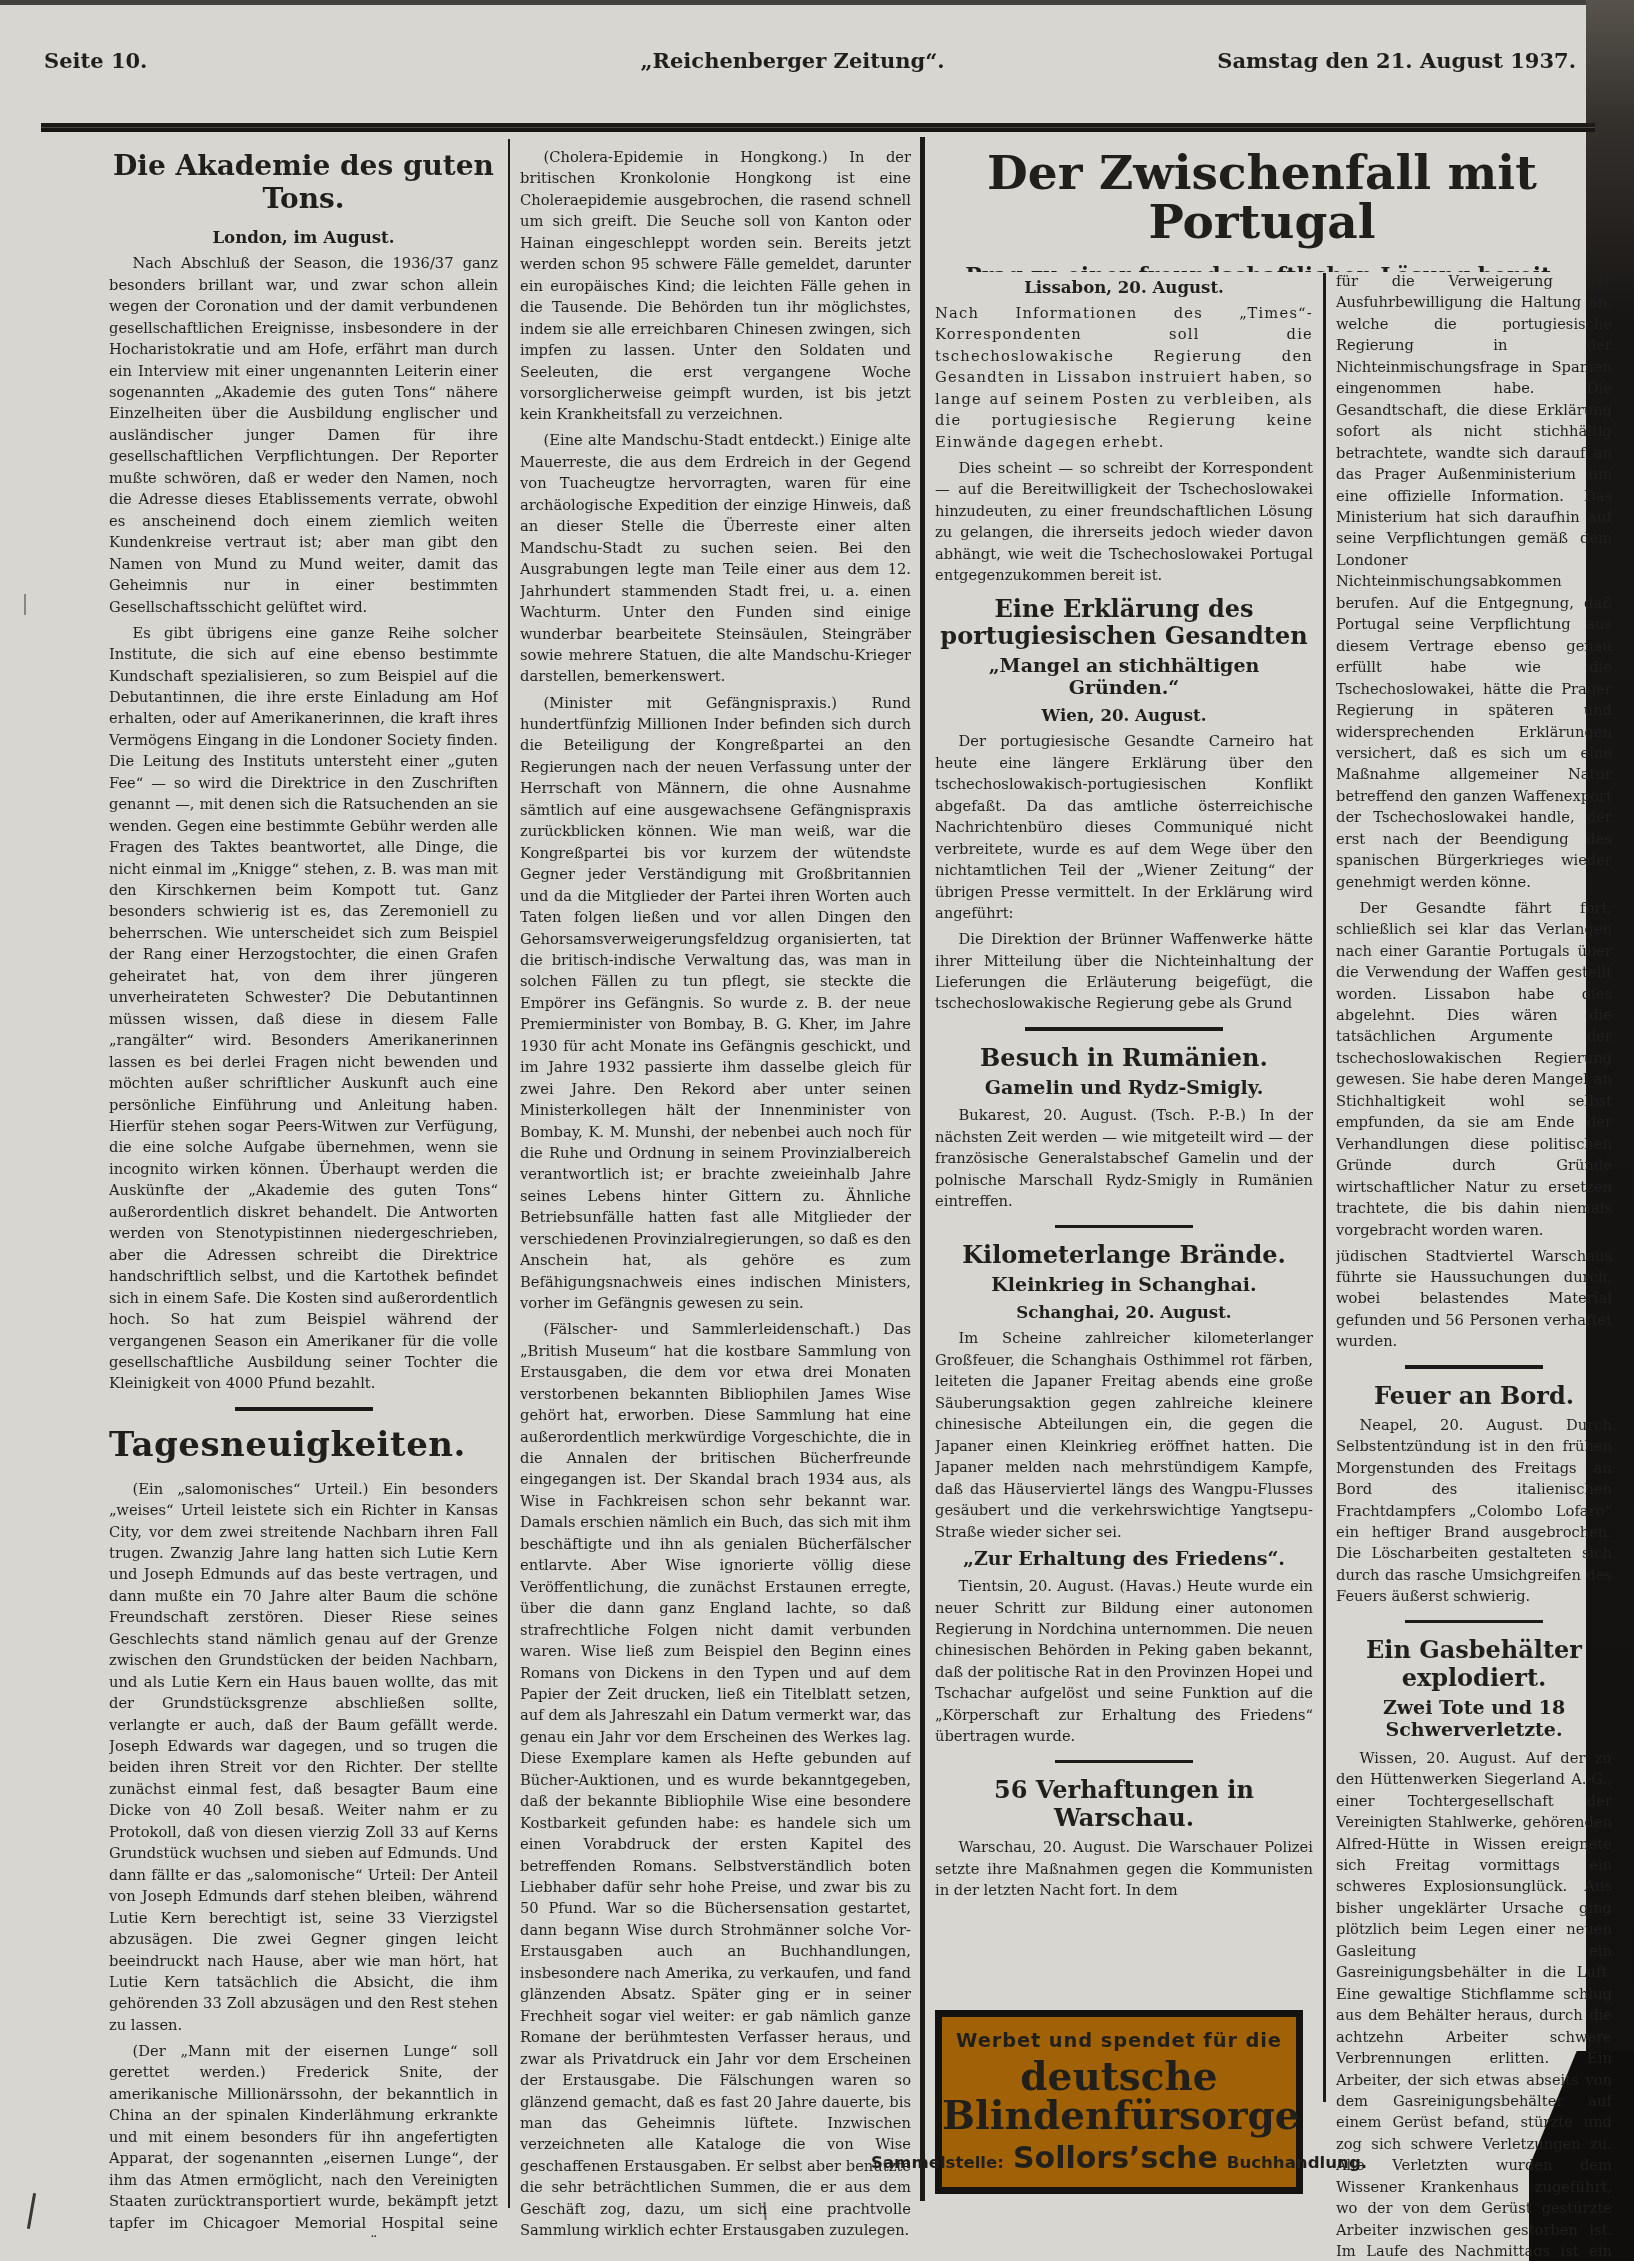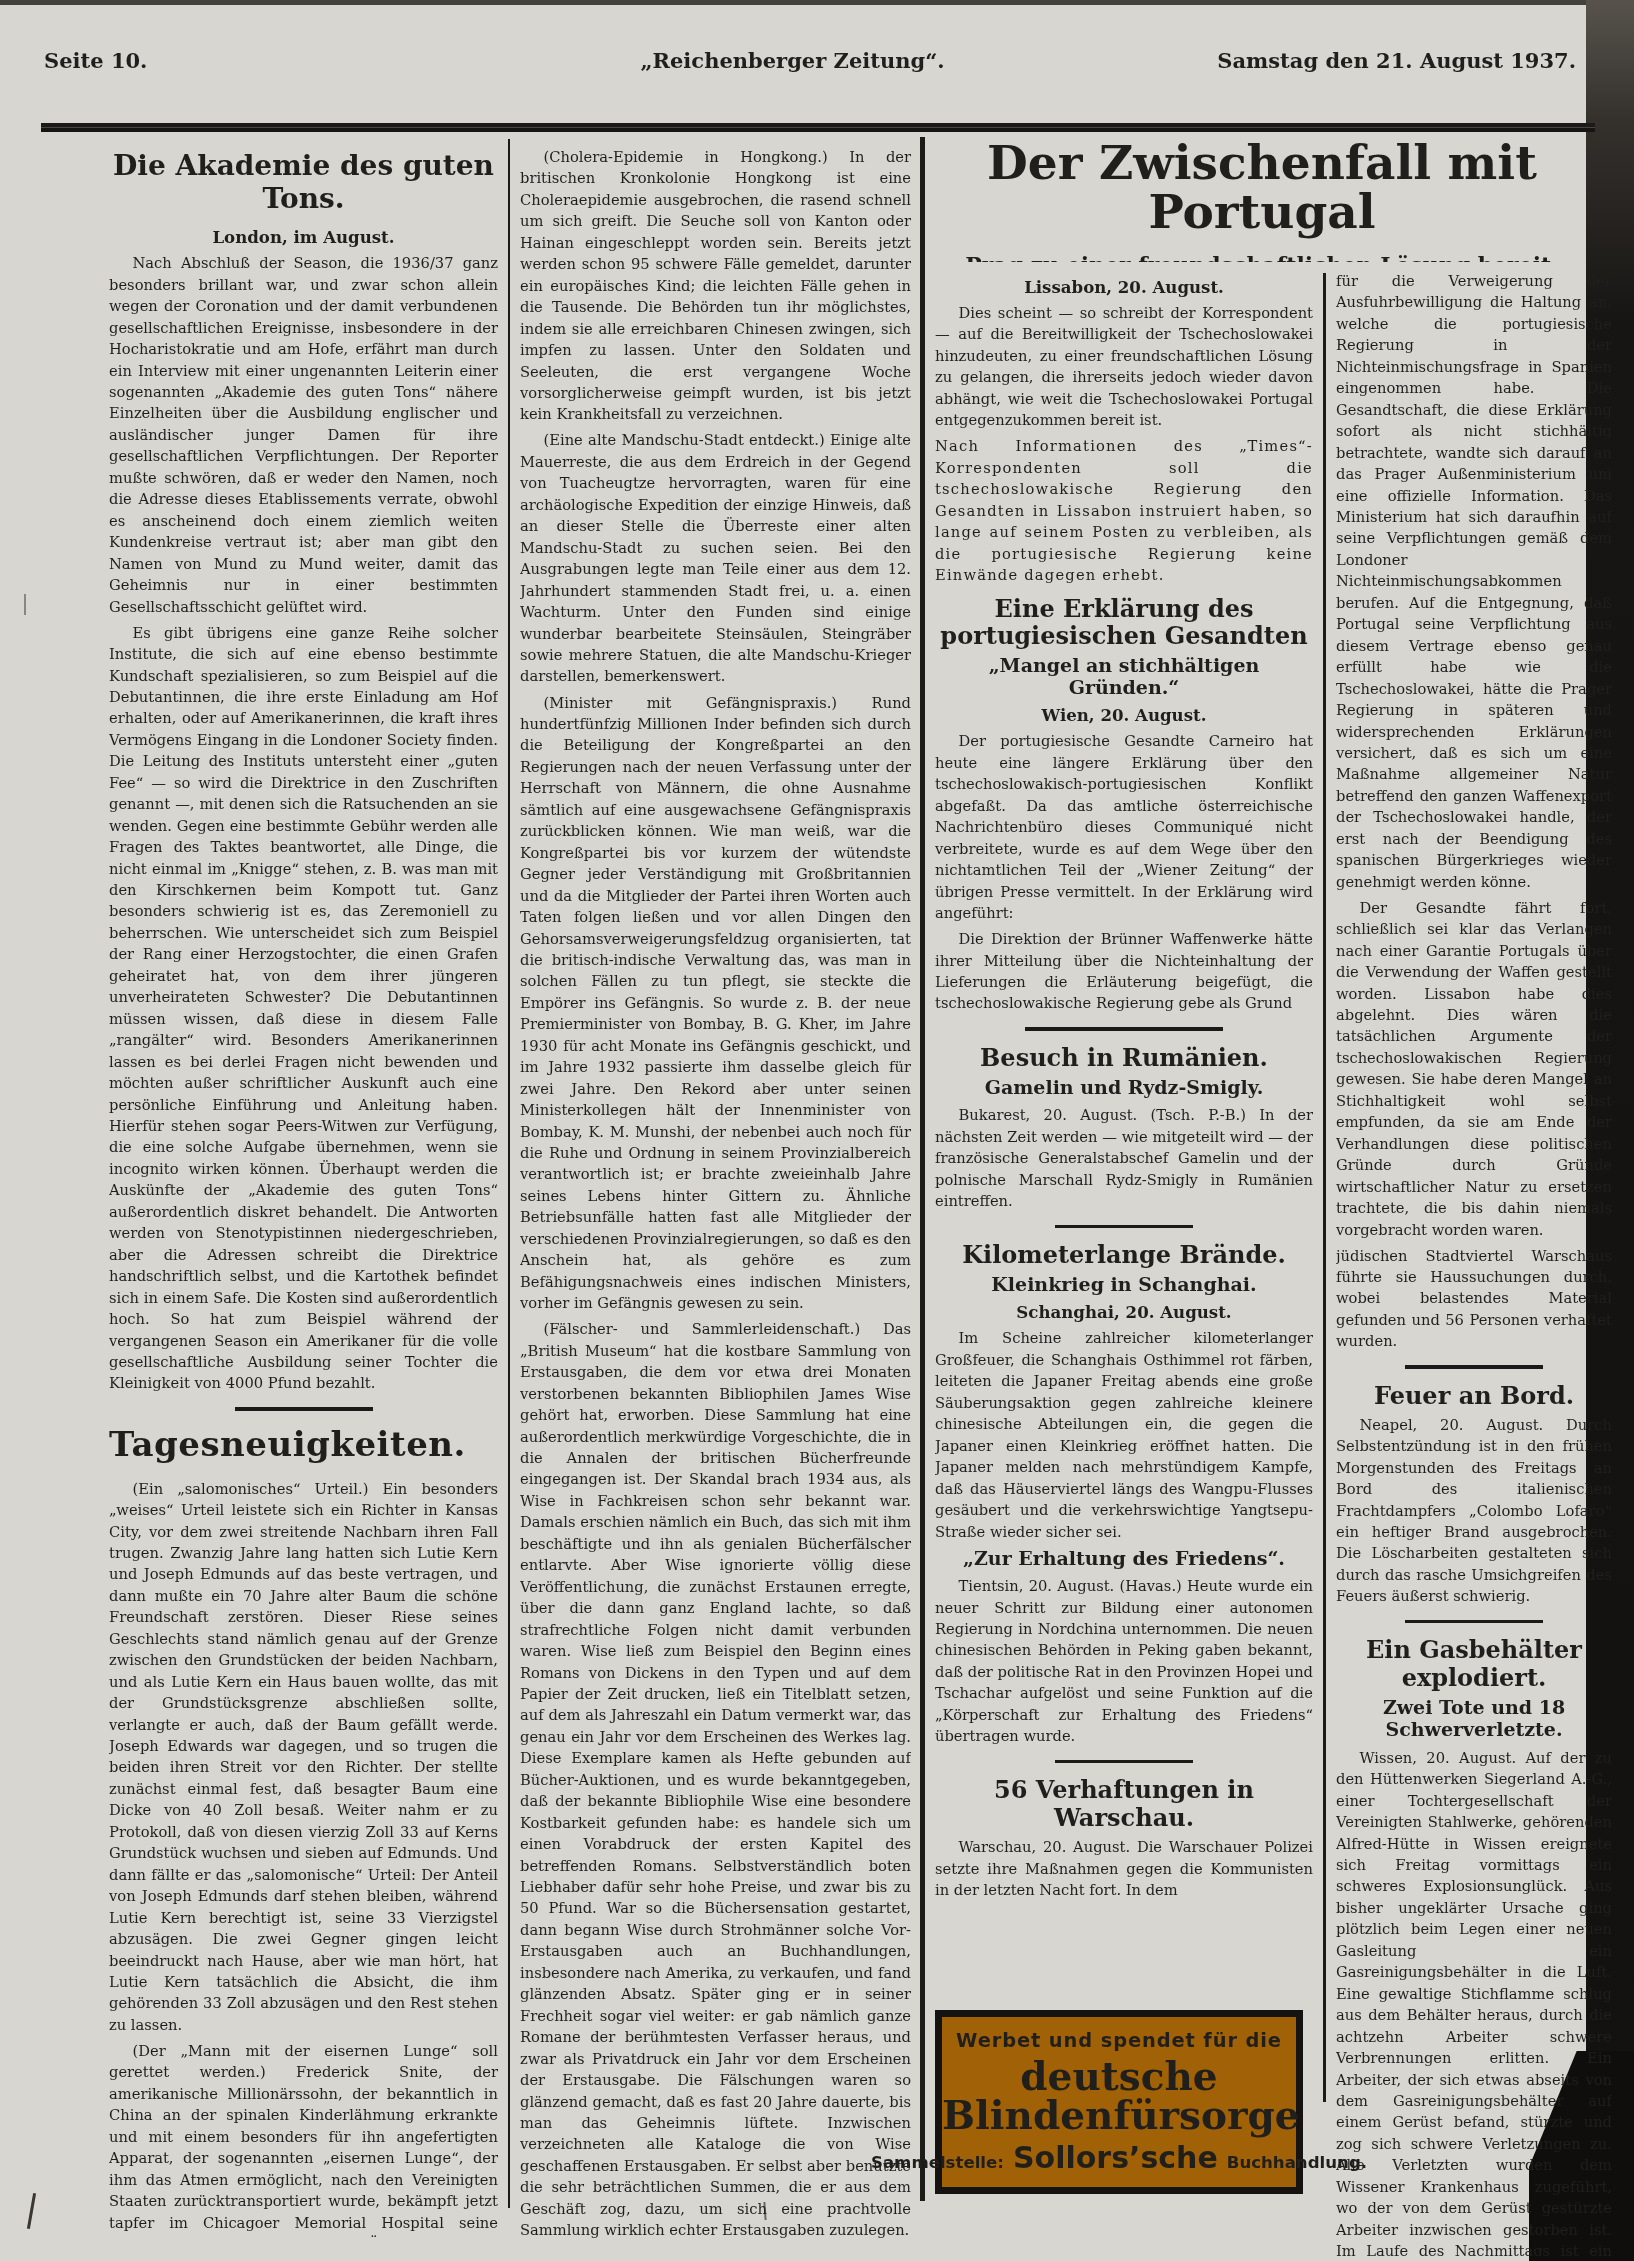--- a/index.html
+++ b/index.html
@@ -30,21 +30,21 @@
 
   
   .vsep{position:absolute;background:#1d1b18;}
   #sep1{left:508px;top:139px;width:2.3px;height:2069px;}
   #sep2{left:920px;top:137px;width:4.6px;height:2064px;}
   #sep3{left:1323px;top:273px;width:3.2px;height:1829px;}
 
   .col{position:absolute;overflow:hidden;}
   #col1{left:109px;top:146px;width:389px;height:2092px;}
   #col2{left:520px;top:146px;width:391px;height:2101px;}
-  #headline-zone{left:935px;top:138px;width:654px;height:124px;}
+  #headline-zone{left:935px;top:148px;width:654px;height:124px;}
   #col3{left:935px;top:270px;width:378px;height:1737px;}
   #col4{left:1336px;top:270px;width:276px;height:1986px;}
 
   .p{font-size:14.7px;line-height:1.46;text-align:justify;text-indent:1.6em;margin:0 0 4.6px;}
   .p.nofirst{text-indent:0;}
   .p.spaced{letter-spacing:1.2px;}
   .dateline{font-size:16.6px;font-weight:bold;text-align:center;margin:6.5px 0 5.5px;}
   .h-article{font-size:28px;font-weight:bold;text-align:center;margin:2.8px 0 12px;}
   .h-news{font-size:34px;font-weight:bold;text-align:left;margin:6.5px 0 14px;letter-spacing:0.5px;}
   .h-main{font-size:47px;font-weight:bold;text-align:center;margin:0;line-height:1.05;}
@@ -102,22 +102,22 @@
 
 </div>
 
 <div id="headline-zone" class="col">
   <div class="h-main">Der Zwischenfall mit Portugal</div>
   <div class="h-mainsub">Prag zu einer freundschaftlichen Lösung bereit.</div>
 </div>
 
 <div id="col3" class="col">
   <div class="dateline">Lissabon, 20. August.</div>
+  <p class="p spaced nofirst">Nach Informationen des „Times“-Korrespondenten soll die tschechoslowakische Regierung den Gesandten in Lissabon instruiert haben, so lange auf seinem Posten zu verbleiben, als die portugiesische Regierung keine Einwände dagegen erhebt.</p>
   <p class="p">Dies scheint — so schreibt der Korrespondent — auf die Bereitwilligkeit der Tschechoslowakei hinzudeuten, zu einer freundschaftlichen Lösung zu gelangen, die ihrerseits jedoch wieder davon abhängt, wie weit die Tschechoslowakei Portugal entgegenzukommen bereit ist.</p>
-  <p class="p spaced nofirst">Nach Informationen des „Times“-Korrespondenten soll die tschechoslowakische Regierung den Gesandten in Lissabon instruiert haben, so lange auf seinem Posten zu verbleiben, als die portugiesische Regierung keine Einwände dagegen erhebt.</p>
   <div class="h-sec">Eine Erklärung des portugiesischen Gesandten</div>
   <div class="h-min">„Mangel an stichhältigen Gründen.“</div>
   <div class="dateline">Wien, 20. August.</div>
   <p class="p">Der portugiesische Gesandte Carneiro hat heute eine längere Erklärung über den tschechoslowakisch-portugiesischen Konflikt abgefaßt. Da das amtliche österreichische Nachrichtenbüro dieses Communiqué nicht verbreitete, wurde es auf dem Wege über den nichtamtlichen Teil der „Wiener Zeitung“ der übrigen Presse vermittelt. In der Erklärung wird angeführt:</p>
   <p class="p">Die Direktion der Brünner Waffenwerke hätte ihrer Mitteilung über die Nichteinhaltung der Lieferungen die Erläuterung beigefügt, die tschechoslowakische Regierung gebe als Grund</p>
   <div class="divider wide"></div>
   <div class="h-sec">Besuch in Rumänien.</div>
   <div class="h-min">Gamelin und Rydz-Smigly.</div>
   <p class="p">Bukarest, 20. August. (Tsch. P.-B.) In der nächsten Zeit werden — wie mitgeteilt wird — der französische Generalstabschef Gamelin und der polnische Marschall Rydz-Smigly in Rumänien eintreffen.</p>
   <div class="divider"></div>

